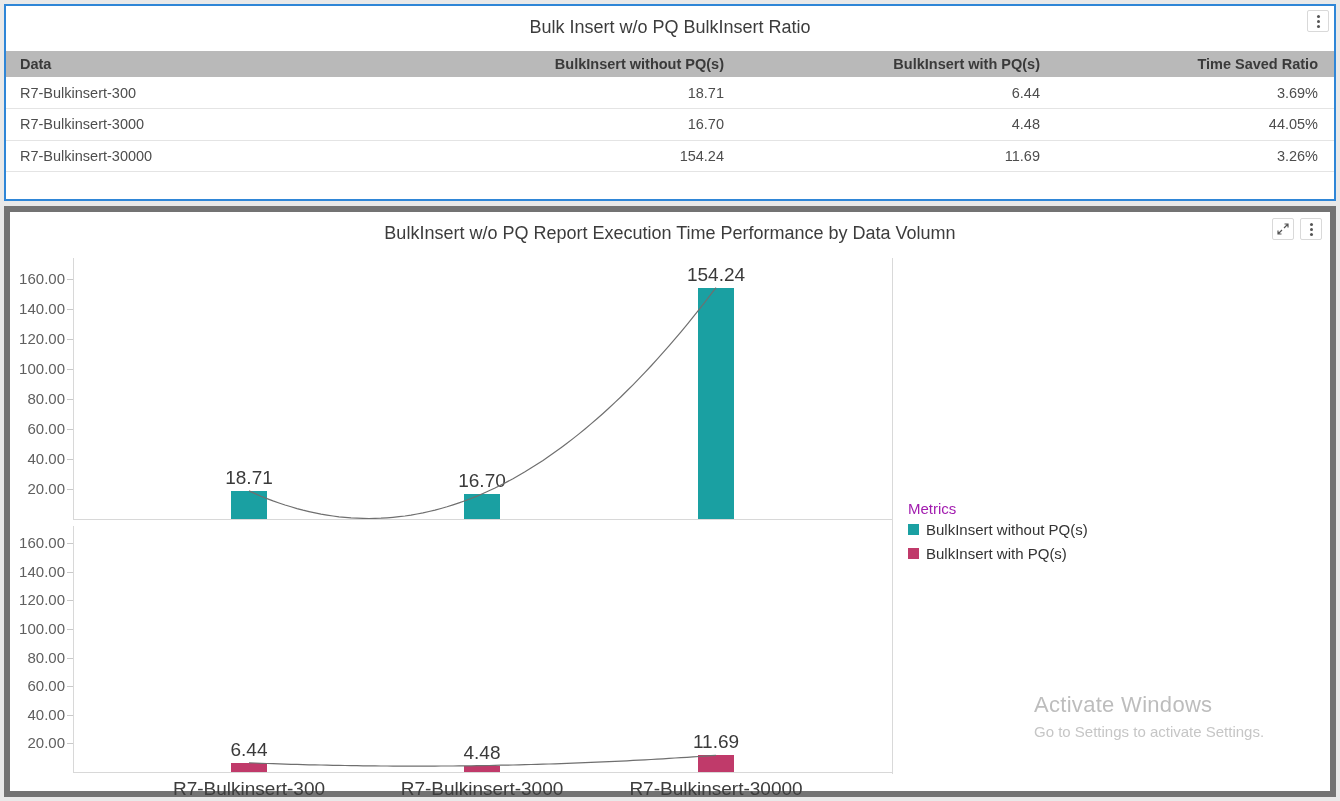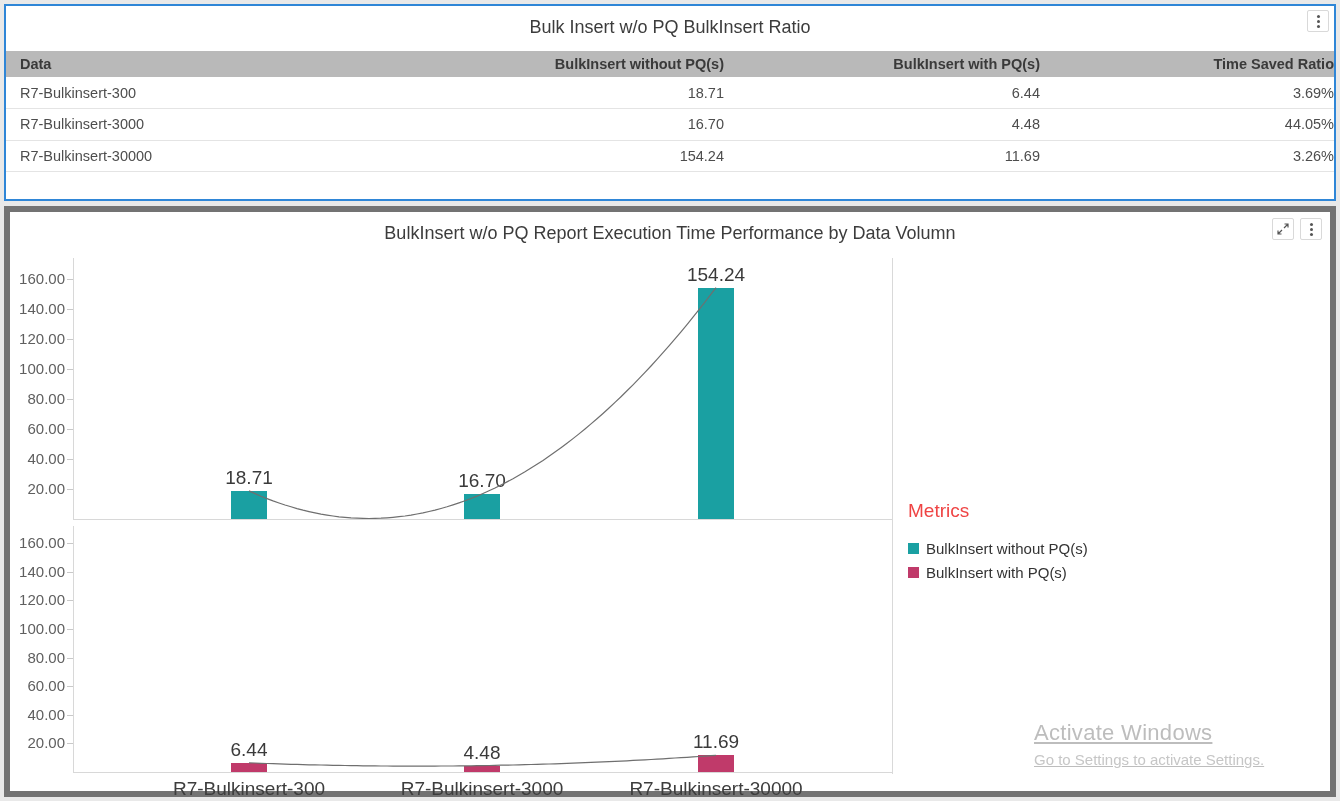--- a/index.html
+++ b/index.html
@@ -14,39 +14,39 @@
             display:flex;align-items:center;justify-content:center;cursor:pointer;}
   .table-card>.icon-btn{position:absolute;top:4px;right:5px;}
   .actions{position:absolute;top:6px;right:8px;display:flex;gap:6px;}
   .dots{position:relative;width:3px;height:3px;border-radius:50%;background:#555;
         box-shadow:0 -5px 0 #555,0 5px 0 #555;}
   table.grid{position:absolute;top:45px;left:0;width:100%;border-collapse:collapse;table-layout:fixed;}
   .grid th{background:var(--th-bg);font-size:14.5px;font-weight:700;color:#3a3a3a;text-align:left;
            height:26px;padding:0 4px 0 14px;}
   .grid td{font-size:14.5px;color:#4d4d4d;height:31.5px;padding:0 4px 0 14px;border-bottom:1px solid #e4e4e4;}
   .grid th.num,.grid td.num{text-align:right;padding:0 4px 0 0;}
-  .grid th.last,.grid td.last{padding-right:0;}
+  .grid th.last,.grid td.last{padding-right:16px;}
   .plot{position:absolute;inset:0;pointer-events:none;}
   .plot > div{position:absolute;}
   .plot .bar{pointer-events:auto;cursor:pointer;}
   .y-tick-label{width:55px;text-align:right;font-size:15px;color:#5f5f5f;line-height:18px;}
   .tick-dash{width:6px;height:1px;background:#c9c9c9;}
   .axis-line{width:1px;background:#d8d8d8;}
   .base-line{height:1px;background:#d8d8d8;}
   .sep-line{width:1px;background:#d9d9d9;}
   .bar{width:36px;}
   .data-label{width:120px;text-align:center;font-size:19px;color:#3a3a3a;}
   .x-label{width:240px;text-align:center;font-size:19px;color:#3d3d3d;white-space:nowrap;}
   .trend-svg{position:absolute;left:0;top:0;pointer-events:none;}
   .legend{position:absolute;left:898px;top:288px;}
-  .legend-title{font-size:19px;color:#ef4444;margin-bottom:18px;}
+  .legend-title{font-size:15px;color:#a21caf;margin-bottom:4px;}
   .legend-item{display:flex;align-items:center;gap:7px;margin-bottom:7px;cursor:pointer;}
   .swatch{width:11px;height:11px;display:inline-block;}
   .legend-label{font-size:15px;color:#333;}
-  .watermark{position:absolute;left:1024px;top:508px;color:#bdbdbd;text-decoration:underline;}
+  .watermark{position:absolute;left:1024px;top:480px;color:#bdbdbd;}
   .wm1{font-size:22px;font-weight:300;letter-spacing:.3px;}
   .wm2{font-size:15px;color:#c6c6c6;margin-top:5px;}
 </style>
 </head>
 <body>
 
 <div class="card table-card">
   <h1 class="visual-title">Bulk Insert w/o PQ BulkInsert Ratio</h1>
   <button class="icon-btn">
     <span class="dots"></span>

